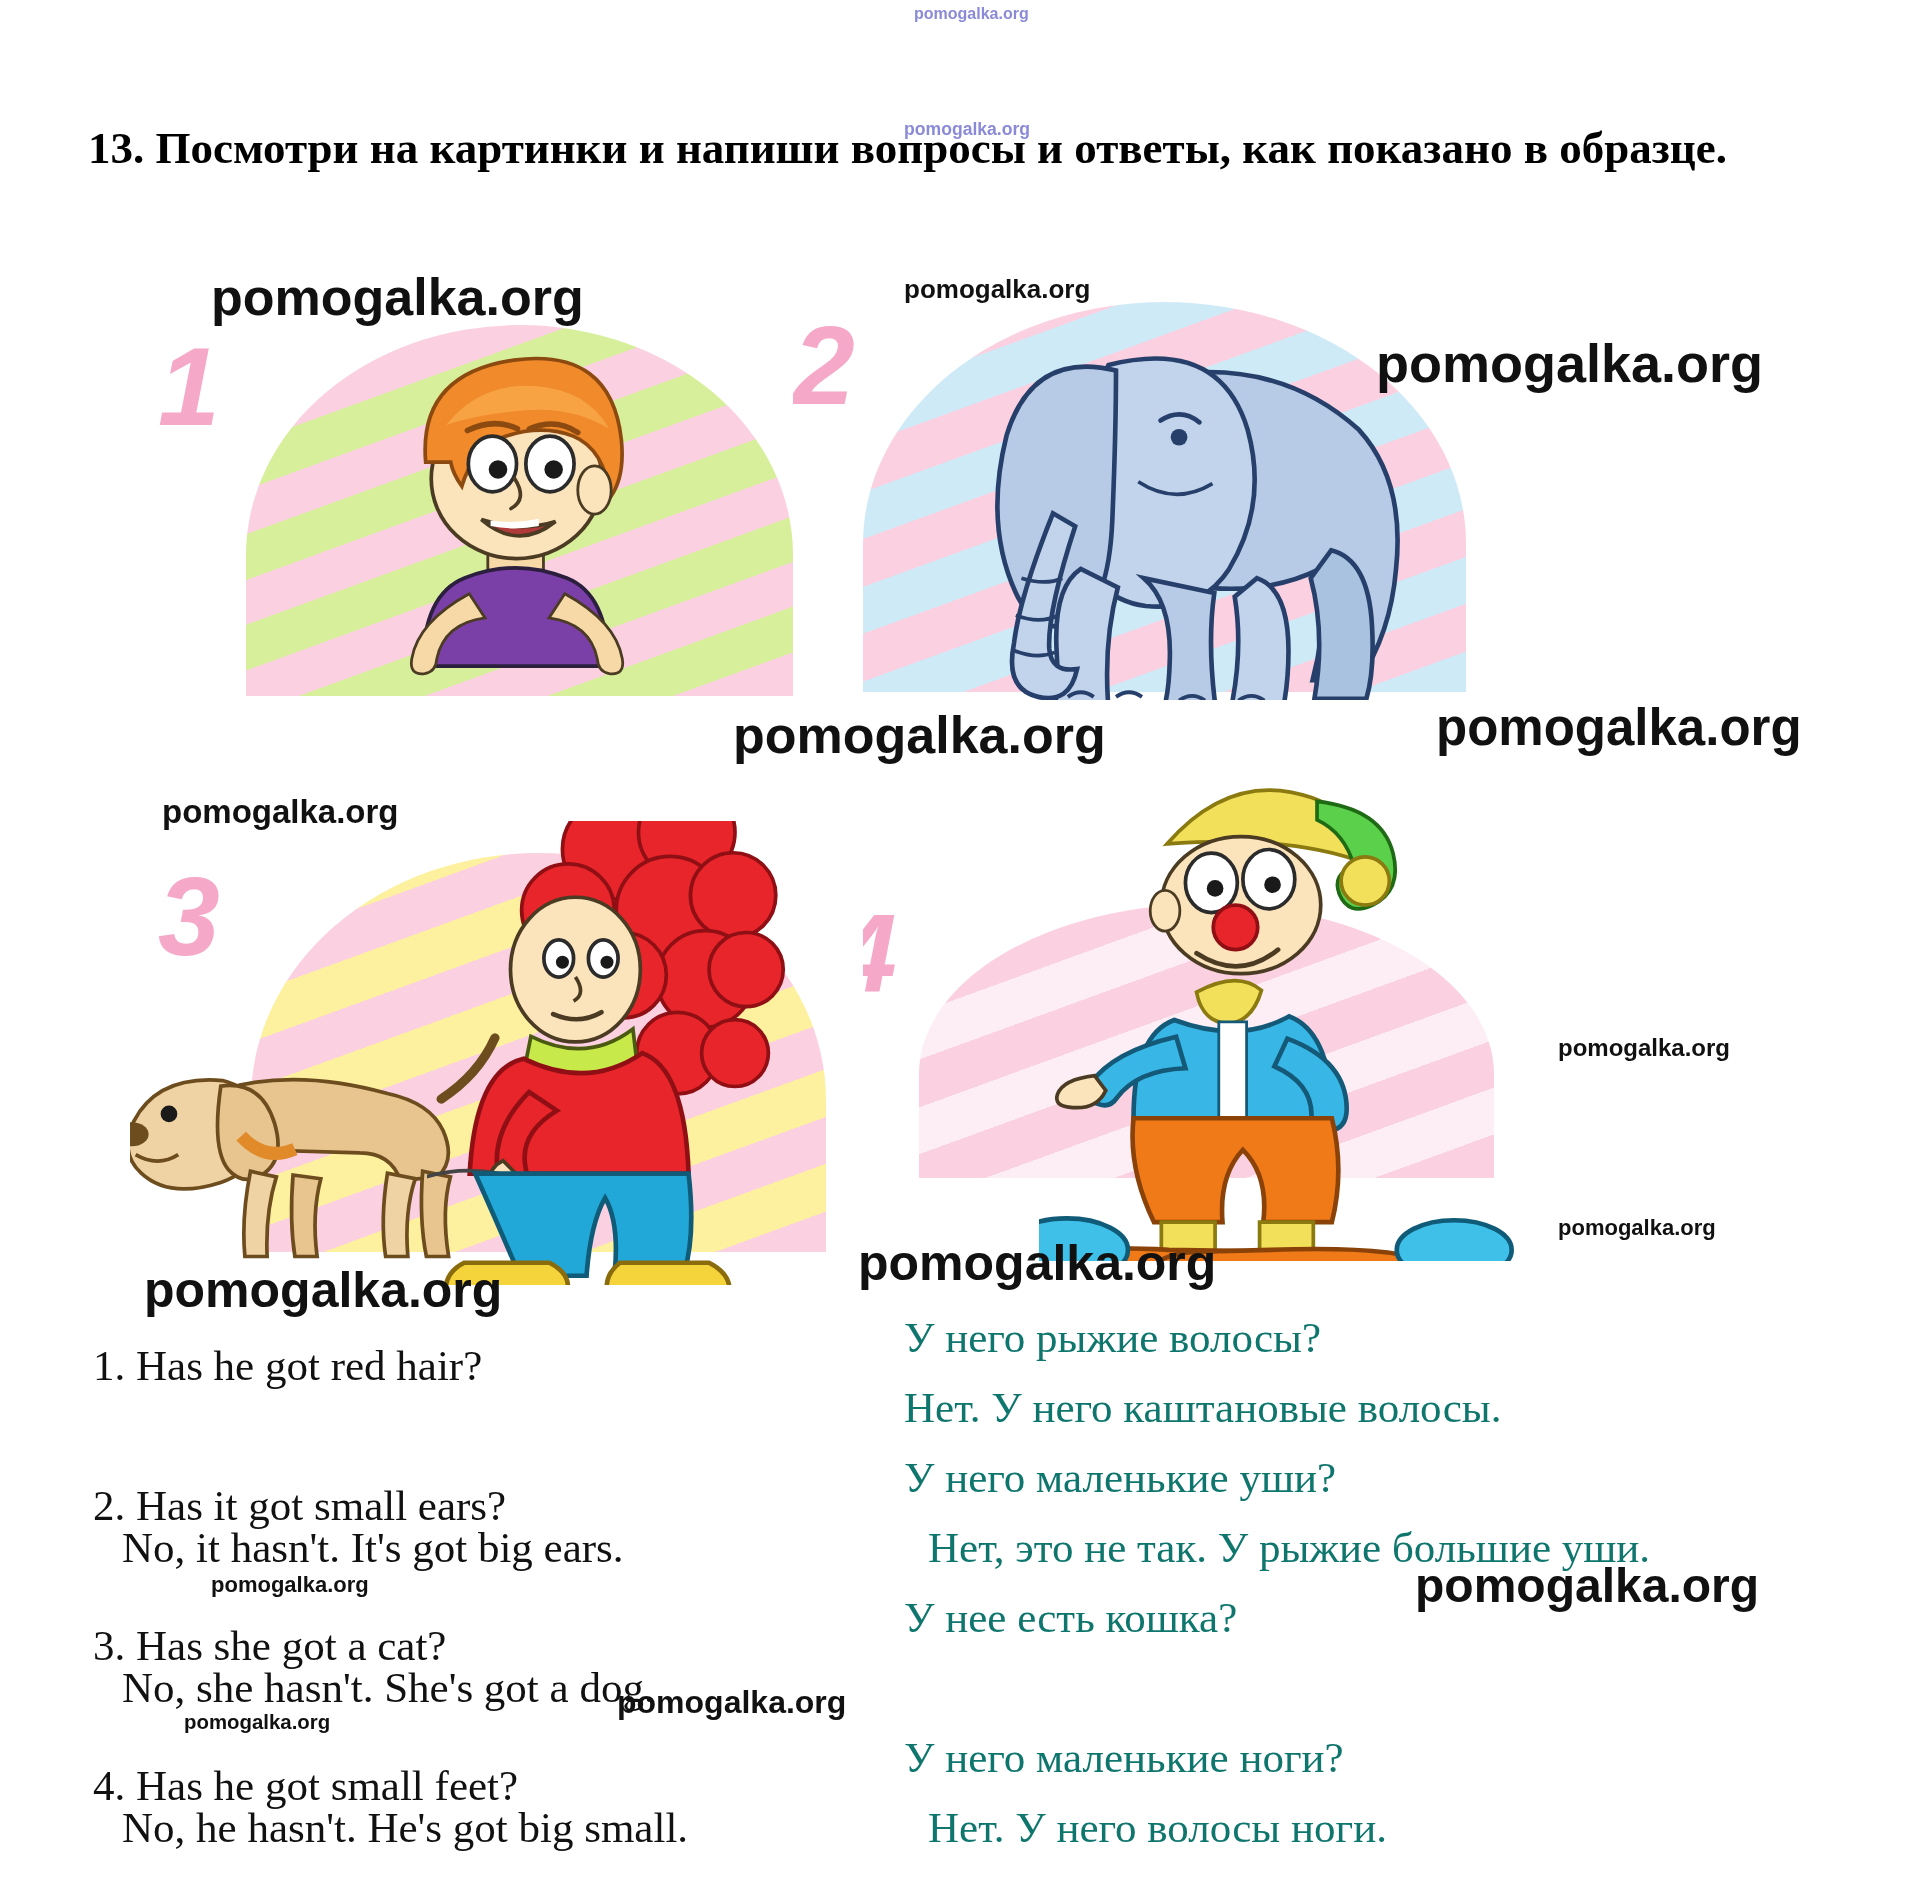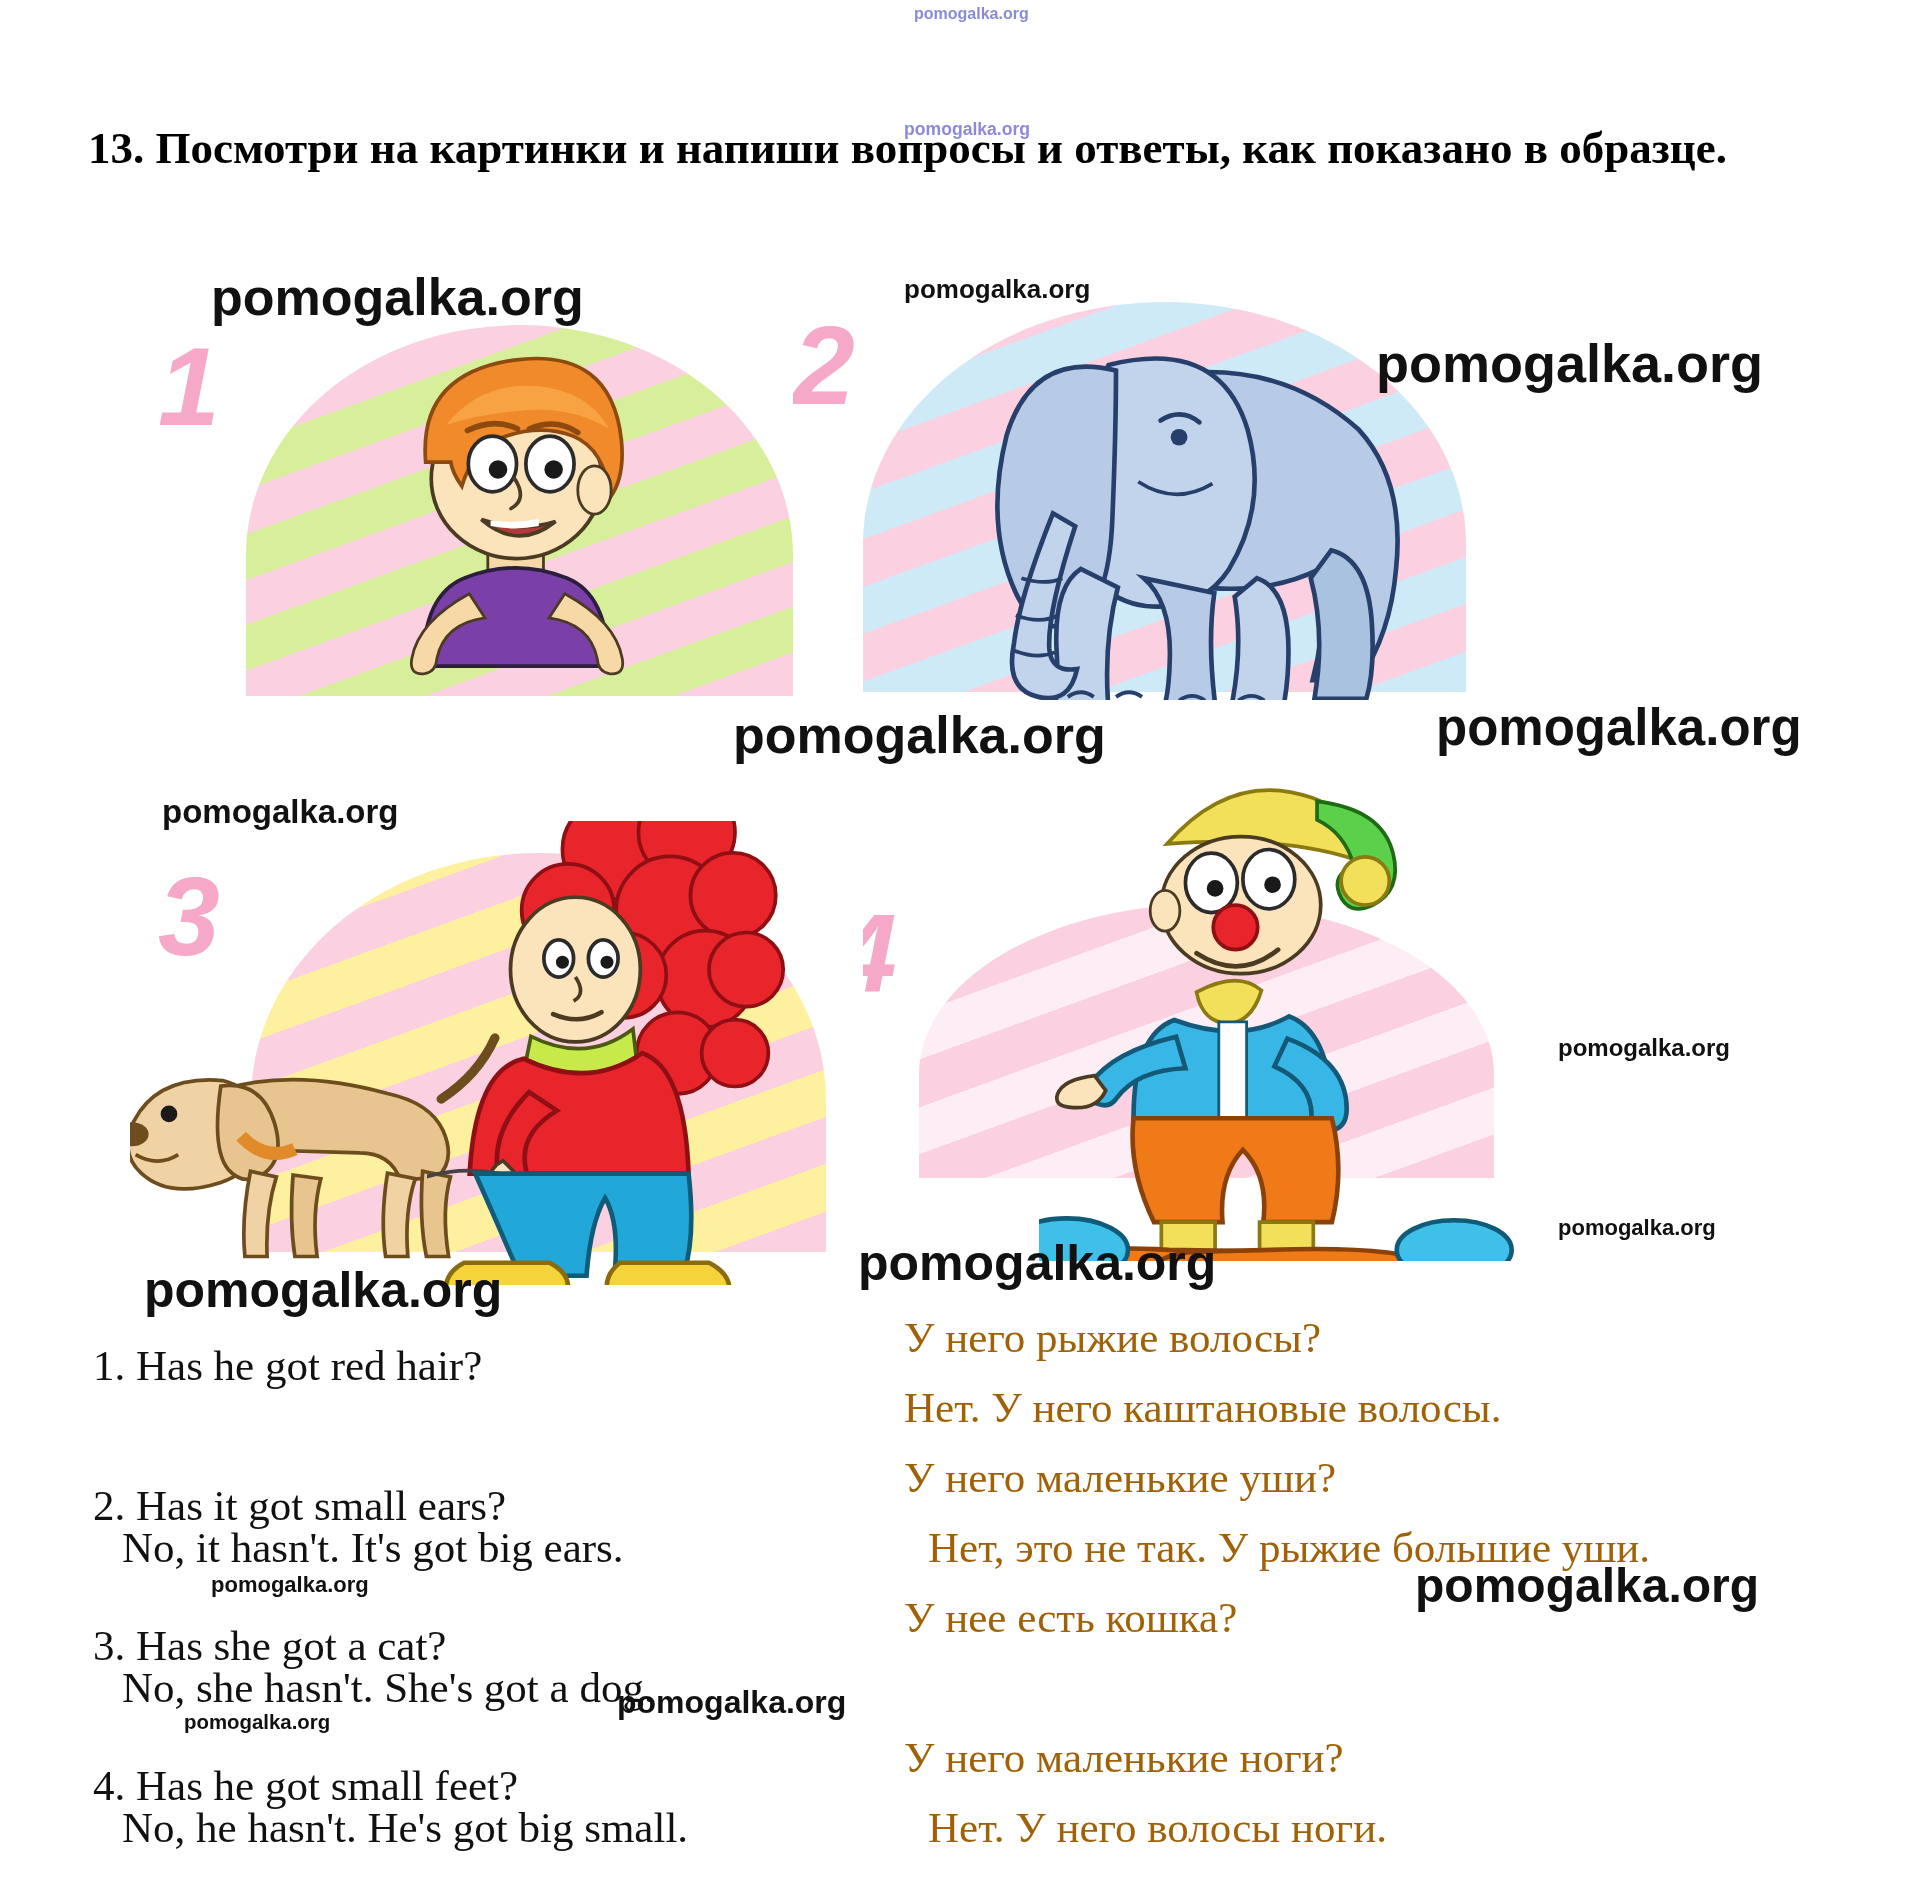--- a/index.html
+++ b/index.html
@@ -87,21 +87,21 @@
   }
   .ans-en {
     position: absolute;
     font-size: 43px;
     color: #111;
     white-space: nowrap;
   }
   .ans-ru {
     position: absolute;
     font-size: 43px;
-    color: #a16207;
+    color: #0f766e;
     white-space: nowrap;
   }
   .q-en { left: 93px; margin-top: 28px; }
   .a-en { left: 122px; }
   .q-ru { left: 904px; }
   .a-ru { left: 904px; }
   .a-ru-ind { left: 928px; }
 </style>
 </head>
 <body>

